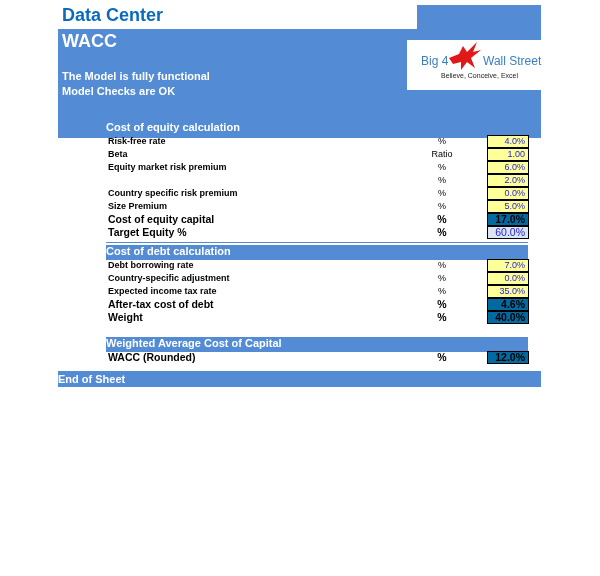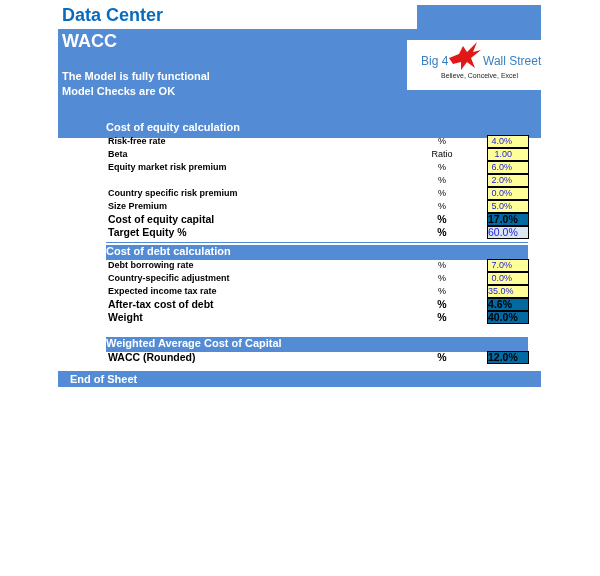--- a/index.html
+++ b/index.html
@@ -15,29 +15,29 @@
   .logo .t2 { position:absolute; left:76px; top:14px; font-size:12px; color:#3a7fc0; }
   .logo .tag { position:absolute; left:0; width:145px; top:32px; text-align:center; font-size:7px; color:#222; }
   .logo svg { position:absolute; left:40px; top:2px; }
   .sec-head { position:absolute; left:106px; width:422px; height:15px; background:#538cd5;
               color:#fff; font-size:11px; font-weight:bold; line-height:13px; }
   .row { position:absolute; left:107px; width:421px; height:13px; font-size:9px; line-height:13px; color:#000; }
   .row .lbl { position:absolute; left:1px;font-weight:bold; }
   .row .unit { position:absolute; left:300px; width:70px; text-align:center; }
   .row .val { position:absolute; left:380px; width:40px; height:11px; line-height:11px; top:0;
               border:1px solid #000; text-align:right; padding-right:0; box-sizing:content-box; }
-  .row .val span { padding-right:16px; display:block; }
+  .row .val span { padding-right:3px; display:block; }
   .row.bold { font-size:10.5px; font-weight:bold; }
   .val.input { background:#ffff99; color:#2222dd; }
   .val.calc { background:#0369a1; color:#000; font-weight:bold; }
   .val.blue { background:#dce6f2; color:#2222dd; }
   .divline { position:absolute; left:106px; width:422px; height:1px; background:#538cd5; }
   .endbar { position:absolute; left:58px; top:371px; width:483px; height:16px; background:#538cd5;
             color:#fff; font-size:11px; font-weight:bold; line-height:16px; }
-  .endbar span { padding-left:12px; }
+  .endbar span { padding-left:0; }
 </style>
 </head>
 <body>
 
 <div class="title">Data Center</div>
 <div class="topright-block"></div>
 
 <div class="banner">
   <div class="wacc">WACC</div>
   <div class="status" style="top:41px">The Model is fully functional</div>

